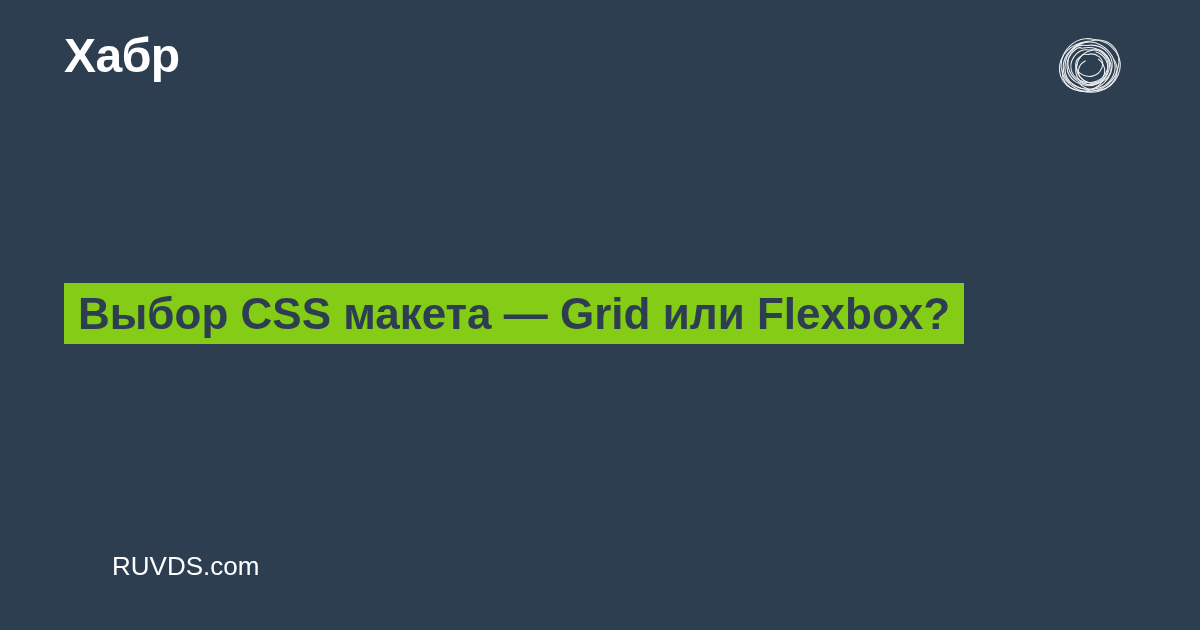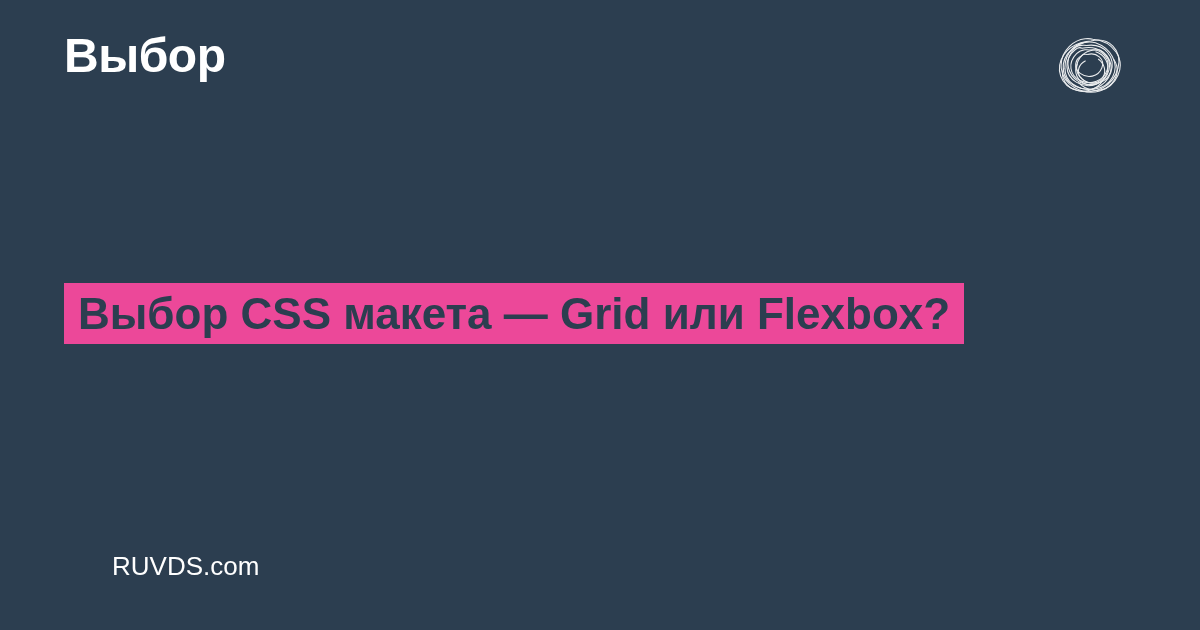--- a/index.html
+++ b/index.html
@@ -37,21 +37,21 @@
       top: -5px;
     }
     .title-container {
       position: absolute;
       top: 280px;
       left: 64px;
       right: 64px;
     }
     .article-title {
       display: inline;
-      background-color: #ec4899;
+      background-color: #84cc16;
       color: #2c3e50;
       font-size: 44px;
       font-weight: 600;
       line-height: 1.55;
       padding: 6px 14px;
       box-decoration-break: clone;
       -webkit-box-decoration-break: clone;
     }
     .footer {
       position: absolute;
@@ -62,21 +62,21 @@
       color: #ffffff;
       font-size: 26px;
       font-weight: 400;
       margin-left: 48px;
     }
   </style>
 </head>
 <body>
 
 <div class="header">
-  <div class="site-logo">Выбор</div>
+  <div class="site-logo">Хабр</div>
   <div class="scribble-icon">
     <svg viewBox="0 0 100 100" xmlns="http://www.w3.org/2000/svg">
       <g stroke="#ffffff" stroke-width="1.2" fill="none" opacity="0.9">
         <path d="M50,20 C70,15 85,30 80,50 C75,70 55,80 35,75 C15,70 10,50 20,35 C30,20 50,20 50,20"></path>
         <path d="M45,25 C65,22 78,38 72,55 C66,72 48,78 32,70 C16,62 15,42 28,30 C35,23 45,25 45,25"></path>
         <path d="M55,22 C72,28 82,45 74,60 C66,75 45,78 30,68 C18,60 18,40 30,28 C40,18 55,22 55,22"></path>
         <path d="M48,30 C62,28 72,40 68,52 C64,64 50,70 38,64 C26,58 24,44 34,34 C40,28 48,30 48,30"></path>
         <path d="M52,18 C75,20 88,40 80,58 C72,76 50,82 32,72 C14,62 12,40 26,26 C38,14 52,18 52,18"></path>
         <path d="M40,28 C58,24 74,36 70,52 C66,68 48,74 34,66 C20,58 20,40 32,30 C36,26 40,28 40,28"></path>
         <path d="M60,30 C70,36 76,48 70,58 C64,68 50,70 40,62 C32,56 32,44 40,36 C48,28 60,30 60,30"></path>

